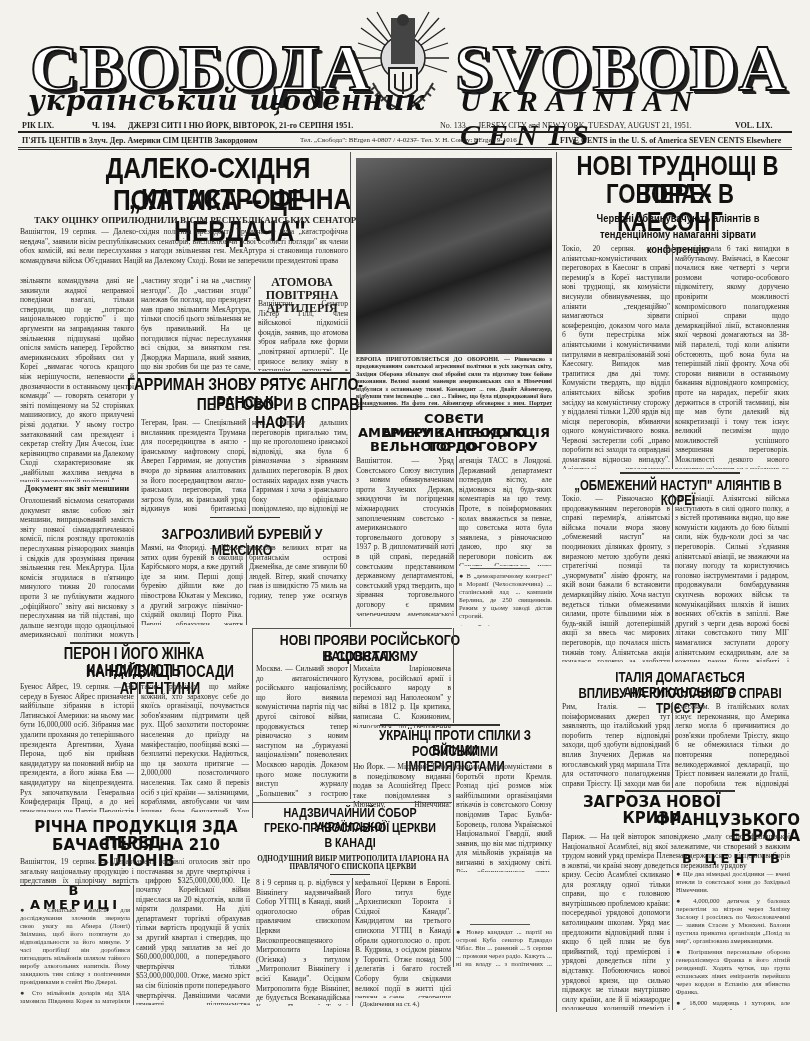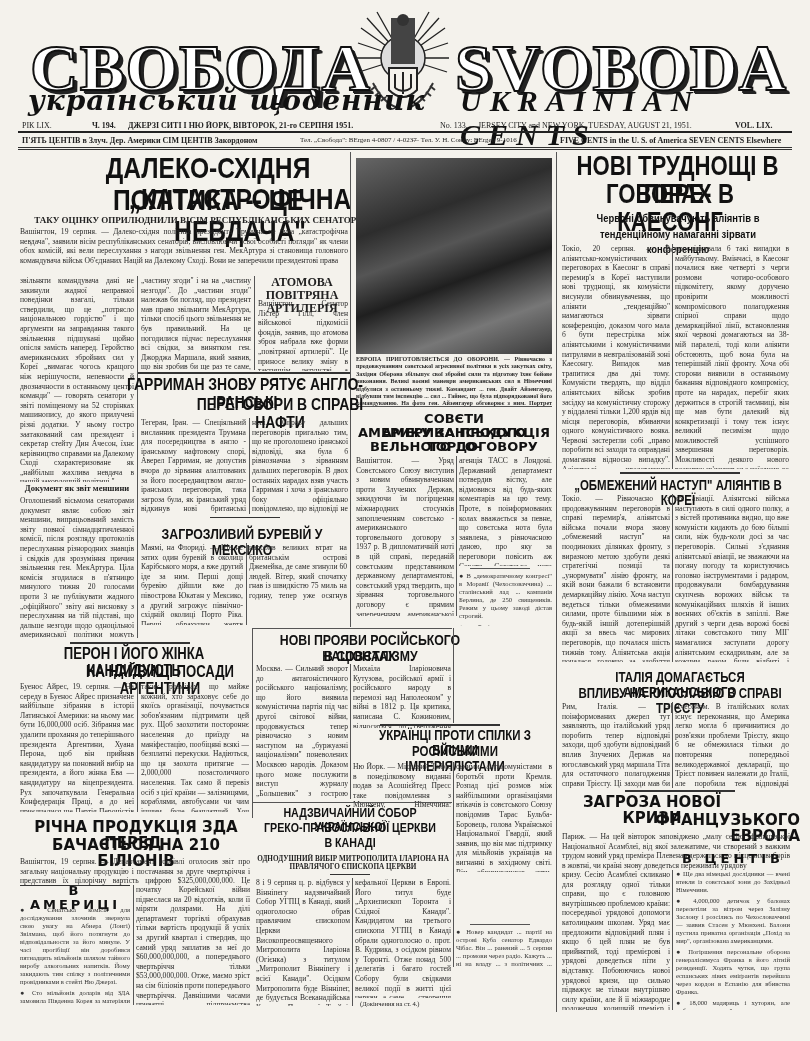--- a/index.html
+++ b/index.html
@@ -49,21 +49,21 @@
     <path d="M36 60 L64 60 L64 82 Q50 96 36 82 Z" fill="#f4f2ec" stroke="#222" stroke-width="2"></path>
     <path d="M42 66 L42 80 M50 64 L50 86 M58 66 L58 80 M42 80 Q50 86 58 80" stroke="#222" stroke-width="2" fill="none"></path>
     <path d="M20 75 Q30 95 45 100 M80 75 Q70 95 55 100" stroke="#333" stroke-width="2" fill="none"></path>
     <path d="M18 82 l5 -4 M22 88 l5 -4 M28 93 l5 -4 M82 82 l-5 -4 M78 88 l-5 -4 M72 93 l-5 -4" stroke="#333" stroke-width="2"></path>
   </svg>
 </div>
 
 <div class="abs sub" style="left:28px;top:84px;font-size:28px;font-family:'DejaVu Serif',serif">український щоденник</div>
 <div class="abs sub" style="left:460px;top:84px;font-size:30px;letter-spacing:8px">UKRAINIAN CENTS</div>
 
-<div class="abs small" style="left:22px;top:121px;font-weight:normal">РІК LIX.</div>
+<div class="abs small" style="left:22px;top:121px;font-weight:bold">РІК LIX.</div>
 <div class="abs small" style="left:92px;top:121px;font-weight:bold">Ч. 194.</div>
 <div class="abs small" style="left:128px;top:121px;font-weight:bold">ДЖЕРЗІ СИТІ І НЮ ЙОРК, ВІВТОРОК, 21-го СЕРПНЯ 1951.</div>
 <div class="abs small" style="left:440px;top:121px">No. 133.</div>
 <div class="abs small" style="left:478px;top:121px">JERSEY CITY and NEW YORK, TUESDAY, AUGUST 21, 1951.</div>
 <div class="abs small" style="left:735px;top:121px;font-weight:bold">VOL. LIX.</div>
 
 <div class="abs rule" style="left:18px;top:131px;width:774px;height:2px"></div>
 
 <div class="abs small" style="left:22px;top:136px;font-weight:bold">П'ЯТЬ ЦЕНТІВ в Злуч. Дер. Америки   СІМ ЦЕНТІВ Закордоном</div>
 <div class="abs small" style="left:300px;top:136px;font-size:7px">Тел. „Свобода": BErgen 4-0807 / 4-0237</div>

